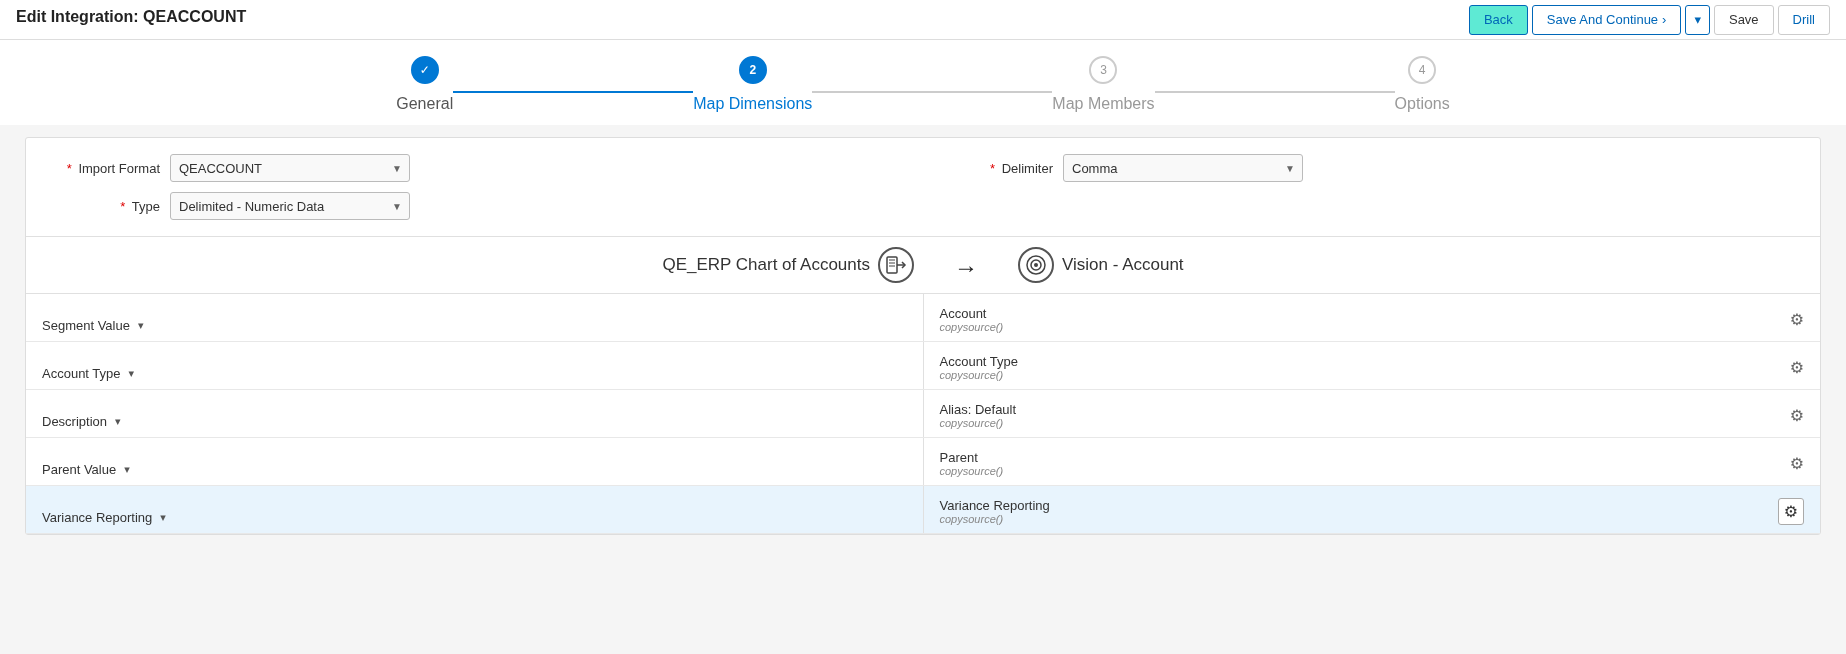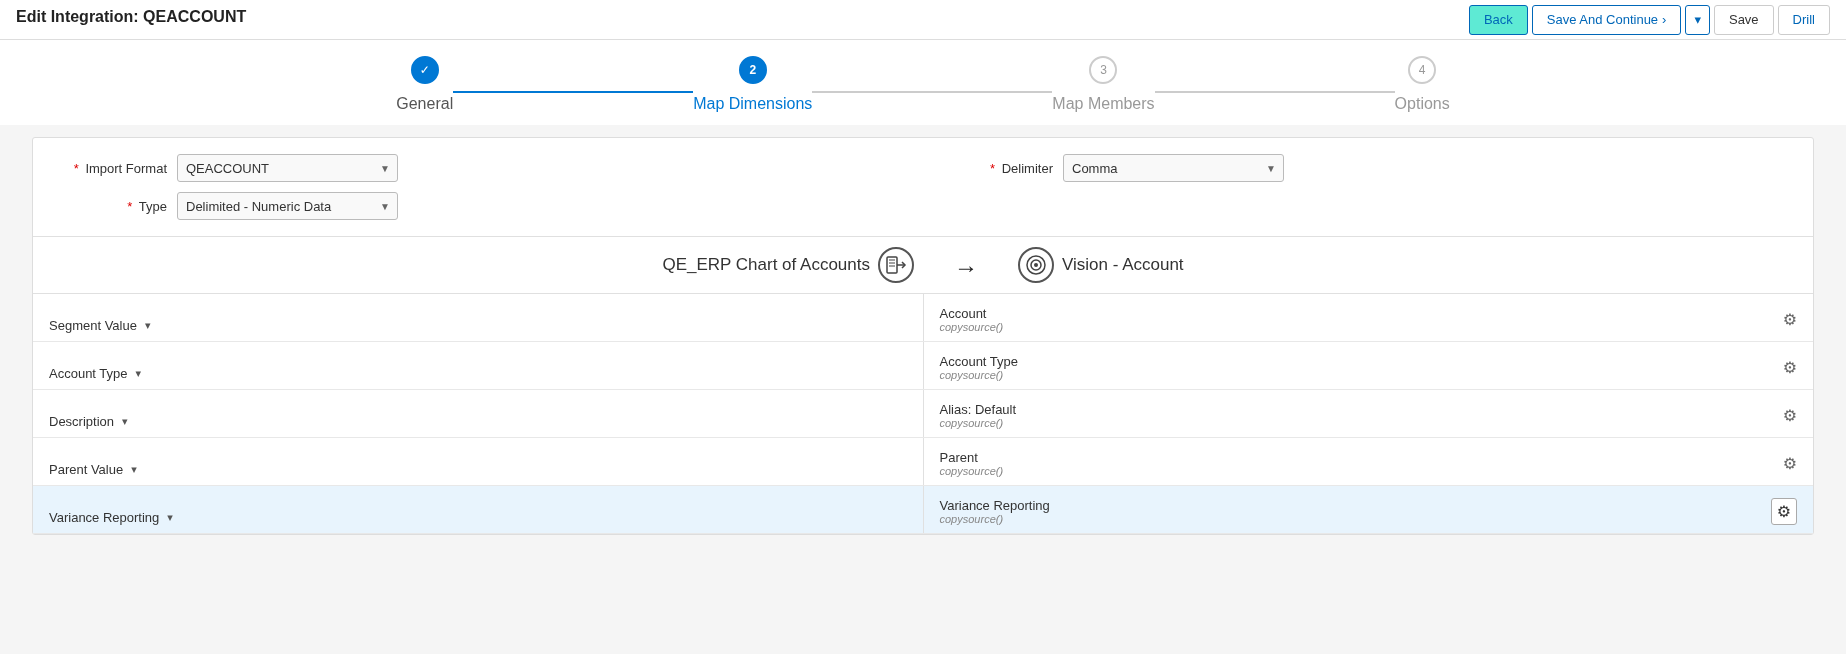--- a/index.html
+++ b/index.html
@@ -98,21 +98,21 @@
     .step-label {
       margin-top: 11px;
       font-size: 16px;
       color: #999;
     }
     .step-label.active { color: #0078d4; font-weight: 400; }
     .step-label.completed { color: #555; }
 
     
     .main-content {
-      margin: 12px 32px;
+      margin: 12px 25px;
       background: #fff;
       border: 1px solid #ddd;
       border-radius: 3px;
     }
 
     
     .form-section {
       padding: 16px 24px;
       border-bottom: 1px solid #e0e0e0;
       display: flex;
@@ -128,21 +128,21 @@
     }
     .form-label {
       text-align: right;
       min-width: 110px;
       font-size: 13px;
       color: #333;
     }
     .required-star { color: #d00; margin-right: 3px; }
     .form-input-wrap { position: relative; display: inline-flex; align-items: center; }
     .form-select {
-      width: 221px;
+      width: 240px;
       height: 28px;
       border: 1px solid #bbb;
       border-radius: 3px;
       padding: 0 17px 0 8px;
       font-size: 13px;
       color: #333;
       background: #f9f9f9;
       appearance: none;
       cursor: pointer;
     }

